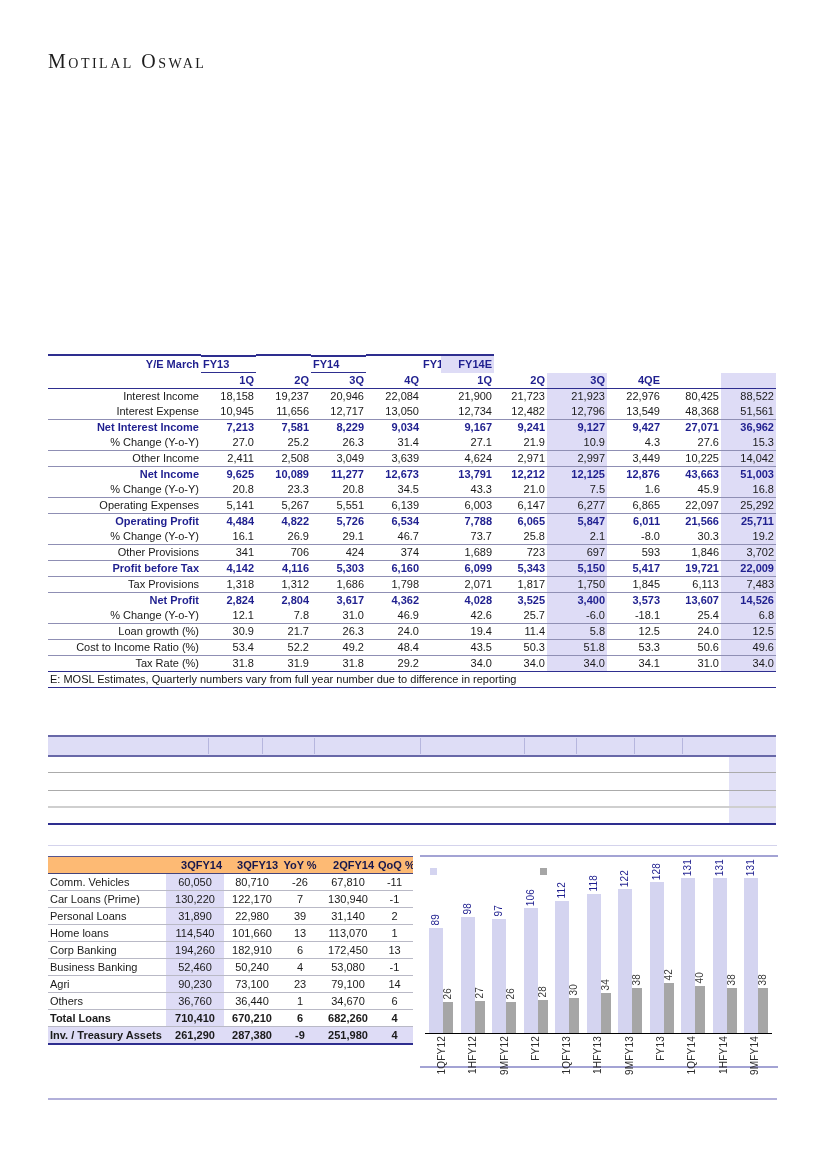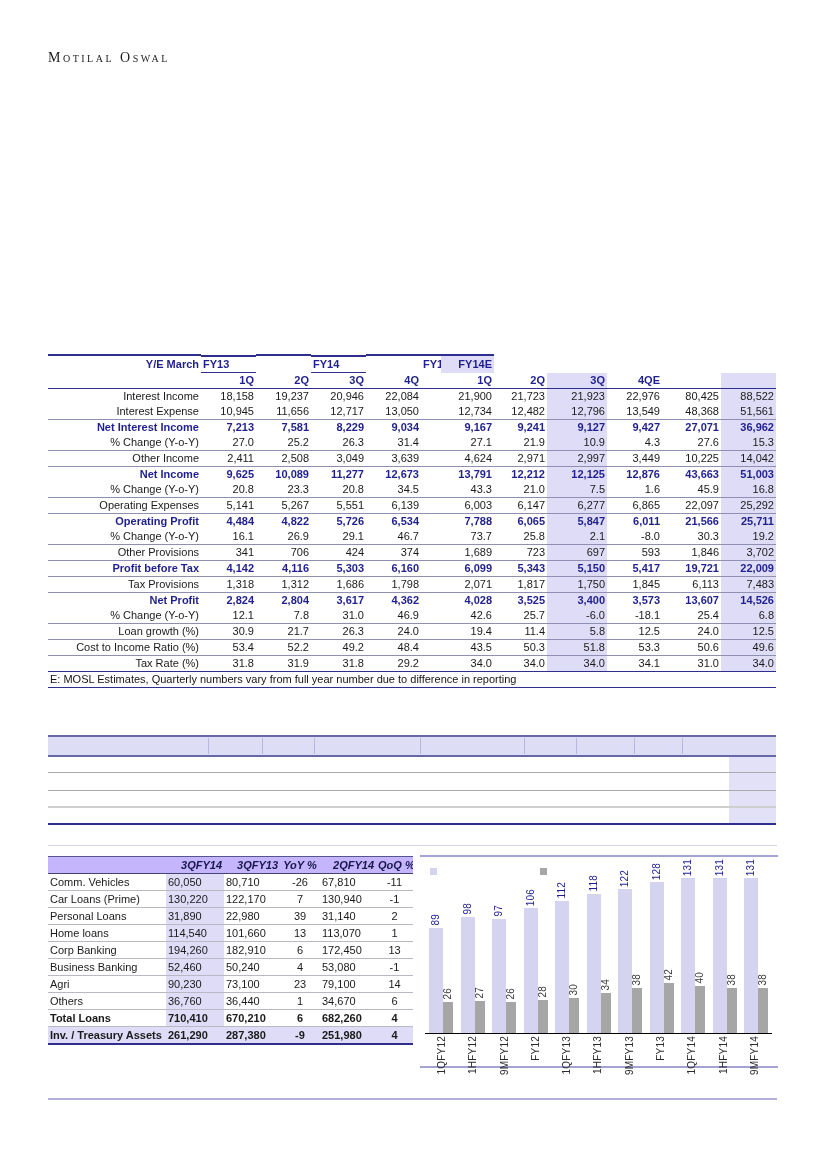--- a/index.html
+++ b/index.html
@@ -1,20 +1,20 @@
 <!DOCTYPE html>
 <html><head>
 <meta charset="utf-8">
 <style>
   html,body{margin:0;padding:0;background:#fff;}
   .page{position:relative;width:827px;height:1169px;background:#fff;overflow:hidden;
         font-family:"Liberation Sans",sans-serif;color:#1a1a1a;}
   
   .logo{position:absolute;left:48px;top:50px;font-family:"Liberation Serif",serif;
-        font-variant:small-caps;font-size:14px;letter-spacing:2.5px;color:#1c1c1c;font-weight:500;}
+        font-variant:small-caps;font-size:20px;letter-spacing:2.5px;color:#1c1c1c;font-weight:500;}
   
   .qtable{position:absolute;left:48px;top:354px;width:728px;border-collapse:collapse;
           font-size:11px;table-layout:fixed;}
   .qtable th,.qtable td{padding:0 2px;height:15px;line-height:15px;white-space:nowrap;overflow:hidden;}
   .qtable .lbl{text-align:right;}
   .qtable .num,.qtable th.num{text-align:right;}
   .qtable thead th{color:#1f1f8f;font-weight:bold;}
   .qtable thead tr.r1 th{border-top:2px solid #2e2e8f;}
   .qtable thead th.grp{text-align:center;border-bottom:1px solid #2e2e8f;}
   .qtable thead tr.r2 th{border-bottom:1.5px solid #2e2e8f;}
@@ -29,27 +29,27 @@
   .skel .hd{position:absolute;left:0;top:0;width:728px;height:18px;background:#deddf6;border-bottom:2px solid #6868a8;}
   .skel .rcol{position:absolute;left:681px;top:20px;width:47px;height:66px;background:#e2e1f7;}
   .skel .rl{position:absolute;left:0;width:728px;height:1px;background:#ababab;}
   .skel .rl2{position:absolute;left:0;width:728px;height:2px;background:#cfcfcf;}
   .skel .bb{position:absolute;left:0;top:86px;width:728px;height:2px;background:#2e2e8f;}
   .skel .v{position:absolute;top:1px;width:1px;height:16px;background:#b6b6de;}
   
   .ltable{position:absolute;left:48px;top:856px;width:365px;border-collapse:collapse;
           font-size:11px;table-layout:fixed;}
   .ltable th,.ltable td{padding:0 2px;height:16px;line-height:16px;white-space:nowrap;overflow:hidden;}
-  .ltable thead th{background:#c4b5fd;color:#17174c;font-weight:bold;text-align:right;
-                   border-top:1.5px solid #55558f;border-bottom:1.5px solid #44447a;font-style:italic;}
+  .ltable thead th{background:#fdba74;color:#17174c;font-weight:bold;text-align:right;
+                   border-top:1.5px solid #55558f;border-bottom:1.5px solid #44447a;}
   .ltable thead th.c0{text-align:left;}
   .ltable thead th.cm{text-align:center;}
   .ltable td{border-bottom:1px solid #b9b9c6;}
   .ltable td.lbl{text-align:left;}
-  .ltable td.num{text-align:left;}
+  .ltable td.num{text-align:center;}
   .ltable td.cen{text-align:center;}
   .ltable td.hl{background:#dedcf6;}
   .ltable tr.tot td{font-weight:bold;border-top:1.5px solid #2b2b2b;}
   .ltable tr.tothl td{font-weight:bold;background:#dedcf6;border-bottom:2px solid #2e2e8f;}
   
   .chart{position:absolute;left:420px;top:855px;width:358px;height:209px;
          border-top:2px solid #a3a3d4;border-bottom:2px solid #a3a3d4;}
   .chart .lg{position:absolute;top:11px;width:7px;height:7px;}
   .chart .plot{position:absolute;left:5px;top:0;width:347px;height:177px;
                border-bottom:1.2px solid #000;display:flex;justify-content:space-between;

